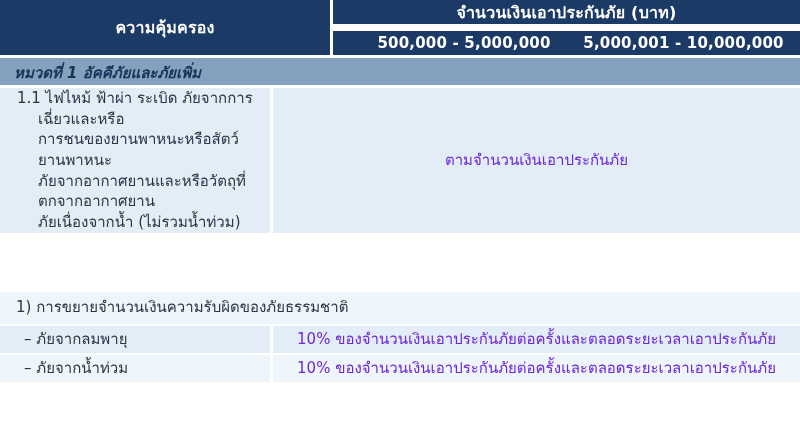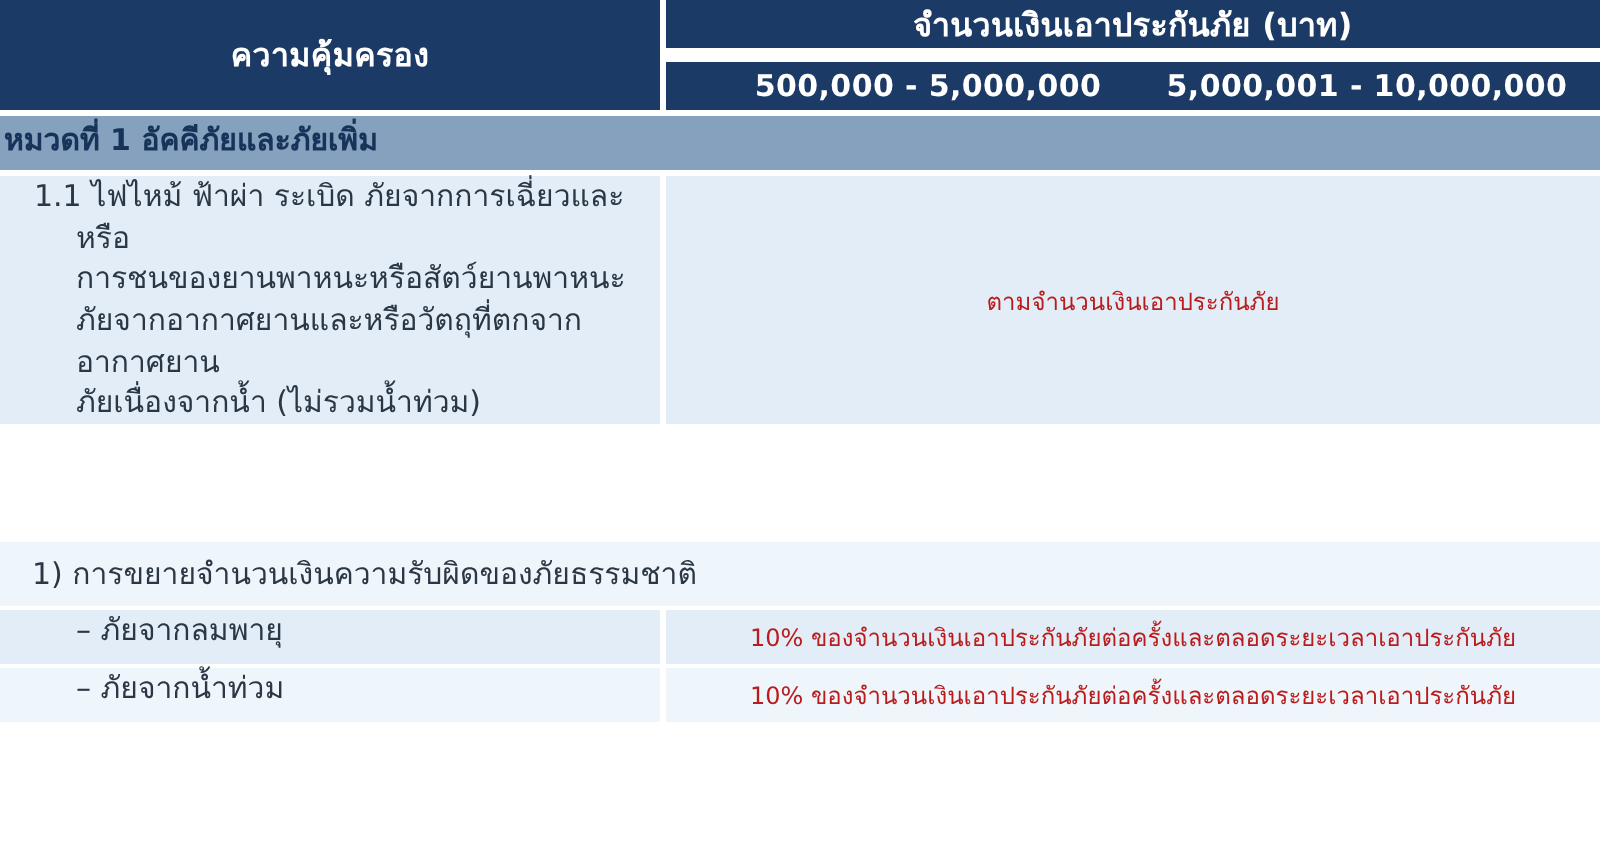--- a/index.html
+++ b/index.html
@@ -11,37 +11,37 @@
   .cell-navy { position:absolute; background:#1c3a66; color:#ffffff;
     display:flex; align-items:center; justify-content:center;
     font-weight:bold; font-size:16px; letter-spacing:.2px; }
   .c-coverage { left:0; top:0; width:330px; height:55px; }
   .c-sum      { left:333px; top:0; right:0; height:24px; }
   .c-r1       { left:333px; top:31px; width:262px; height:24px; font-size:15px; }
   .c-r2       { left:567px; top:31px; right:0; height:24px; font-size:15px; }
 
   
   .secbar { background:#85a1bd; color:#17335a; font-weight:bold; font-size:15px;
-    display:flex; align-items:flex-start; padding-left:2px; }
+    display:flex; align-items:flex-end; padding-left:14px;font-style:italic; }
   .secbar1 { height:27px; margin-bottom:3px; }
   .secbar2 { height:25px; margin-bottom:3px; }
   .secbar2 .t { text-decoration:underline; }
 
   
   .row { display:flex; }
-  .row .lbl { width:330px; display:flex; box-sizing:border-box; }
+  .row .lbl { width:270px; display:flex; align-items:center; box-sizing:border-box; }
   .row .gap { width:3px; background:#ffffff; }
   .row .val { flex:1; display:flex; align-items:center; justify-content:center;
-    text-align:center; color:#b91c1c; font-size:12px; padding:0 6px; box-sizing:border-box; }
+    text-align:center; color:#6d28d9; font-size:15px; padding:0 6px; box-sizing:border-box; }
   .bg-a { background:#e3edf7; }
   .bg-b { background:#eef5fb; }
 
   .txt { color:#2b3744; font-size:15px; line-height:1.38; white-space:pre-line; }
   .hang-num  { padding-left:38px; text-indent:-21px; padding-right:8px; }
-  .plain-dash{ padding-left:38px; padding-right:8px; }
+  .plain-dash{ padding-left:24px; padding-right:8px; }
   .plain-num { padding-left:16px; padding-right:8px; }
 
   .r11   { min-height:87px; margin-bottom:3px; }
   .r12   { min-height:52px; margin-bottom:4px; }
   .rintro{ min-height:32px; margin-bottom:2px; background:#eef5fb;
            display:flex; align-items:center; }
   .rwind { min-height:27px; margin-bottom:2px; }
   .rflood{ min-height:27px; margin-bottom:2px; }
   .val-10 { font-size:14px; }
 </style>

